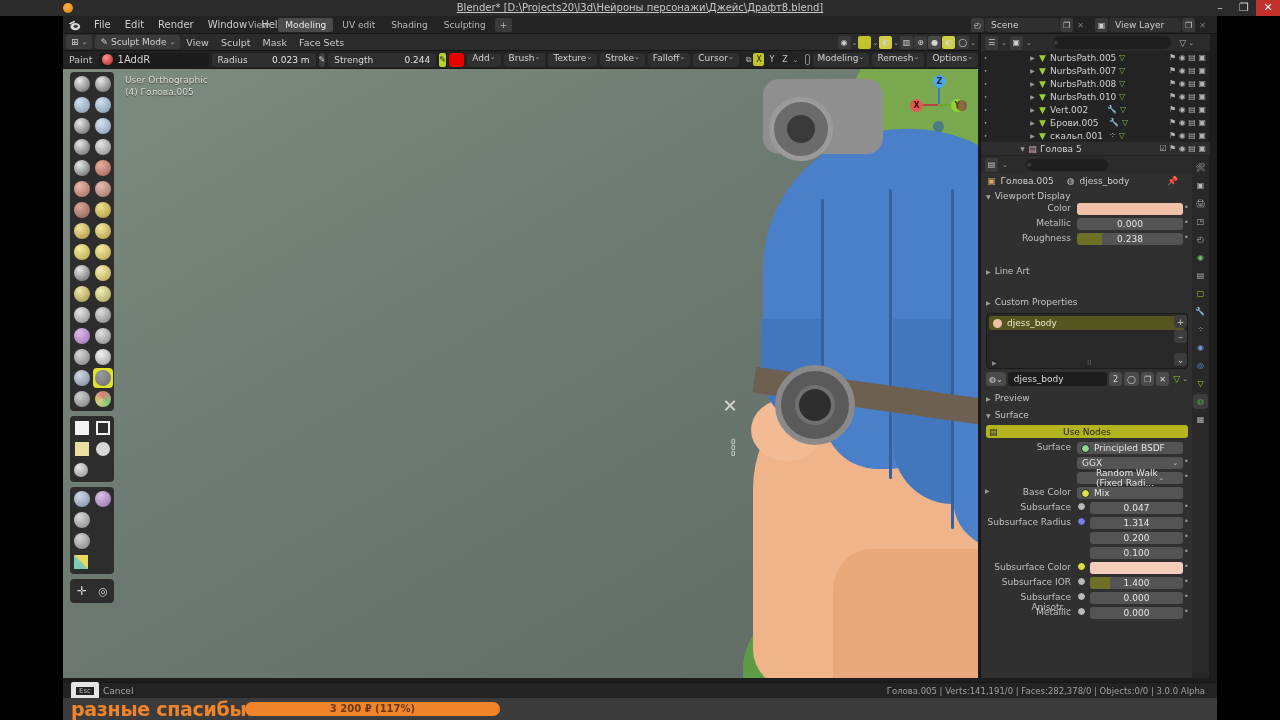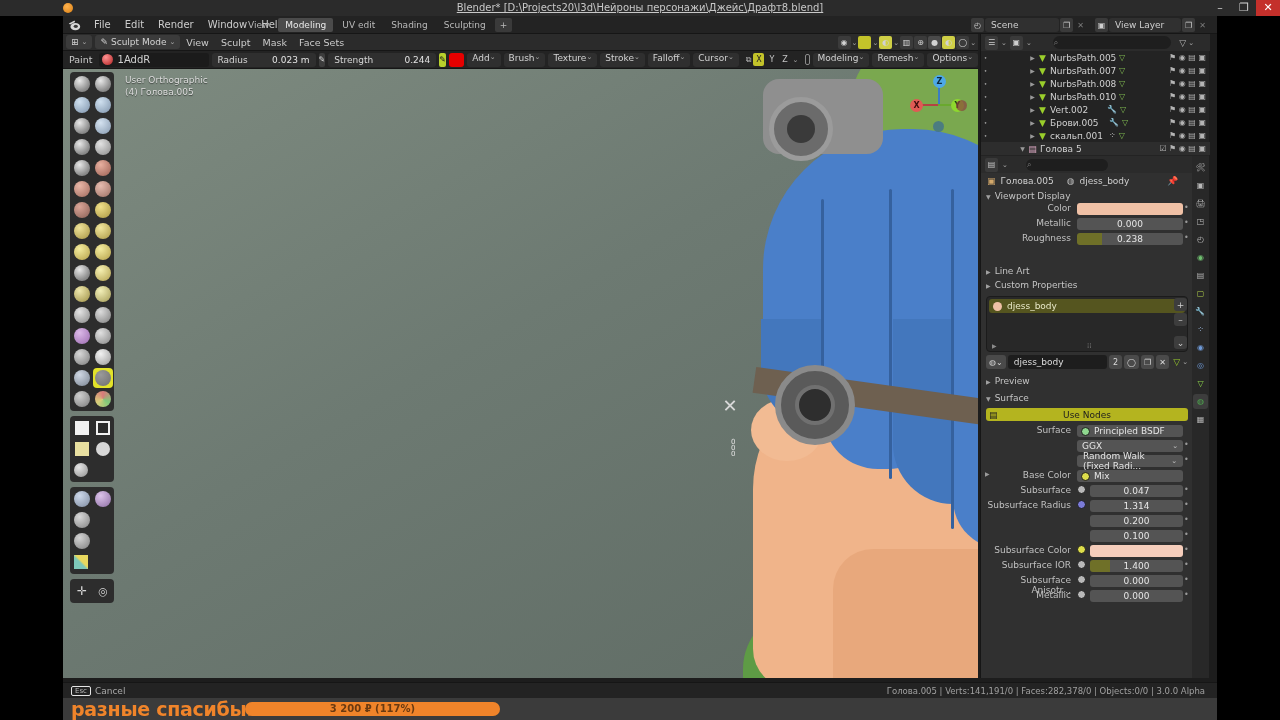--- a/index.html
+++ b/index.html
@@ -143,21 +143,21 @@
   .mn-btn { height:14px; min-width:13px; padding:0 3px; background:#4a4a4a; border-radius:3px;
       display:flex; align-items:center; justify-content:center; font-size:8px; color:#dadada; }
   .usenodes { margin:3px 5px 0 5px; height:13px; background:#b4b41f; border-radius:3px;
       display:flex; align-items:center; justify-content:center; font-size:9px; color:#1e1e1e; position:relative; }
   .usenodes .ico { position:absolute; left:3px; }
 
   
   .statusbar { position:absolute; left:63px; bottom:22px; width:1154px; height:16px; background:#232323;
       border-top:1px solid #161616; display:flex; align-items:center; }
   .sb-left { position:absolute; left:8px; display:flex; align-items:center; gap:4px; font-size:9px; color:#a8a8a8; }
-  .kbd { border:1px solid #e5e5e5; border-radius:2px; padding:0 3px; font-size:7px; color:#bdbdbd; }
+  .kbd { border:5px solid #e5e5e5; border-radius:2px; padding:0 3px; font-size:7px; color:#bdbdbd; }
   .sb-right { position:absolute; right:12px; font-size:8.5px; color:#a0a0a0; }
 
   
   .banner { position:absolute; left:63px; bottom:0; width:1154px; height:22px; background:#3b3b3b;
       display:flex; align-items:center; }
   .banner-label { position:absolute; left:8px; font-size:19px; font-weight:bold; color:#f0842a;
       letter-spacing:-0.3px; }
   .banner-bar { position:absolute; left:182px; top:4px; width:255px; height:14px; border-radius:7px;
       background:#5a4a35; overflow:hidden; }
   .banner-fill { position:absolute; left:0; top:0; height:14px; width:100%; background:#f0842a; }
@@ -632,21 +632,21 @@
       <div class="prow" style="position:relative">
         <span class="plabel">Roughness</span>
         <span class="pfield" style="background:linear-gradient(to right,#6f7028 0 24%,#545454 24% 100%)">0.238</span>
         <span class="pdot">•</span>
       </div>
 
       <div class="sect" style="margin-top:16px">
         <span class="t">▶</span>
         <span>Line Art</span>
       </div>
-      <div class="sect" style="margin-top:0">
+      <div class="sect" style="margin-top:17px">
         <span class="t">▶</span>
         <span>Custom Properties</span>
       </div>
 
       <div style="position:relative;margin-top:4px">
         <div class="matlist">
           <div class="matrow">
             <span style="width:9px;height:9px;border-radius:50%;background:#f0c1a6;display:inline-block"></span>
             <span>djess_body</span>
           </div>
@@ -695,21 +695,21 @@
       <div class="prow" style="position:relative">
         <span class="plabel"></span>
         <span class="pfield" style="justify-content:space-between;padding:0 5px">
           <span>GGX</span>
             <span class="chev">⌄</span>
         </span>
         <span class="pdot">•</span>
       </div>
       <div class="prow" style="position:relative">
         <span class="plabel"></span>
-        <span class="pfield" style="justify-content:space-between;padding:0 6px">
+        <span class="pfield" style="justify-content:space-between;padding:0 19px">
           <span>Random Walk (Fixed Radi...</span>
             <span class="chev">⌄</span>
         </span>
         <span class="pdot">•</span>
       </div>
       <div class="prow" style="position:relative">
         <span style="position:absolute;left:4px;font-size:6px;color:#9a9a9a">▶</span>
         <span class="plabel">Base Color</span>
         <span class="pfield" style="justify-content:flex-start;padding-left:4px">
           <i class="socket" style="background:#dede4b"></i>

